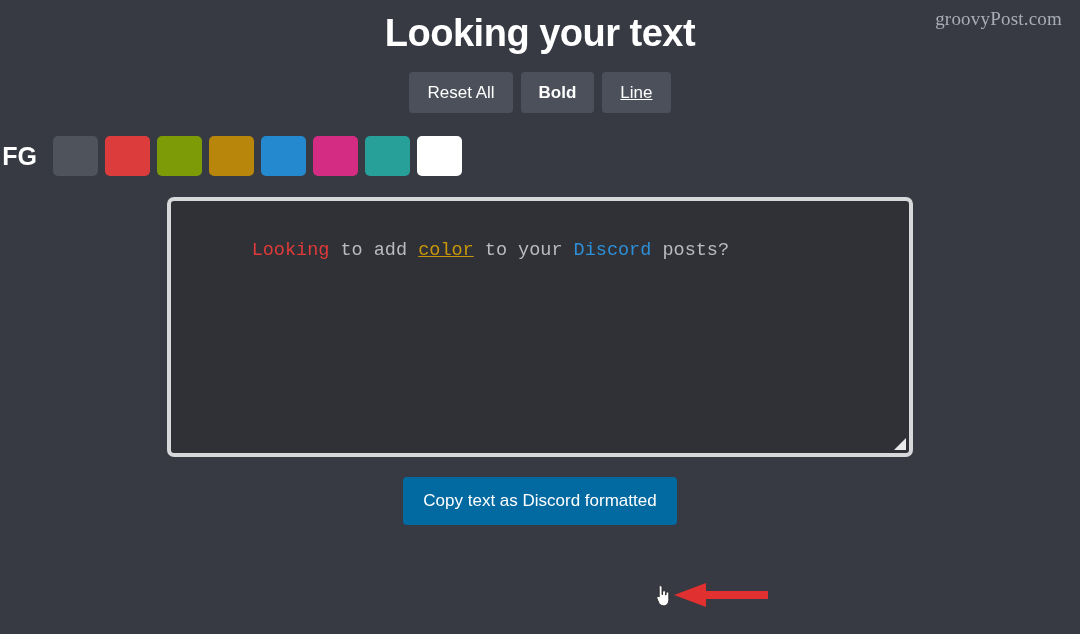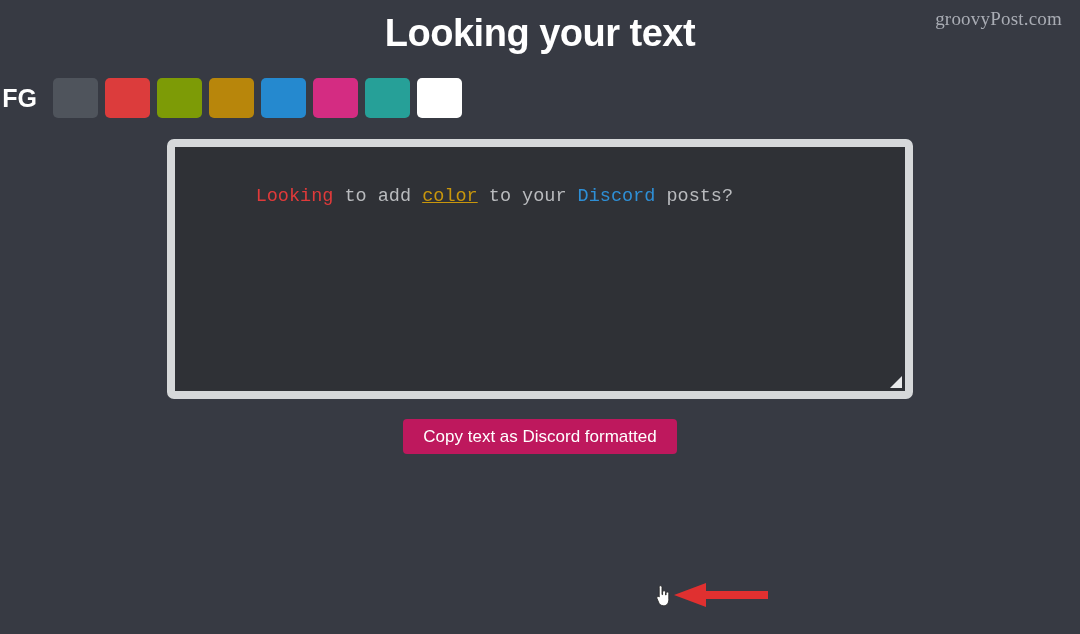--- a/index.html
+++ b/index.html
@@ -90,21 +90,21 @@
   .editor-wrap {
     display: flex;
     justify-content: center;
     margin-top: 21px;
   }
   .editor {
     width: 746px;
     height: 260px;
     box-sizing: border-box;
     background: #2f3136;
-    border: 8px solid #d946ef;
+    border: 4px solid #d946ef;
     border-radius: 7px;
     padding: 13px 14px;
     font-family: "Liberation Mono", monospace;
     font-size: 18.5px;
     line-height: 1.35;
     color: #b9bbbe;
     position: relative;
     overflow: hidden;
     white-space: pre-wrap;
     word-break: break-word;
@@ -133,27 +133,27 @@
     border-bottom: 12px solid #e9eaeb;
   }
 
   .copy-row {
     display: flex;
     justify-content: center;
     margin-top: 20px;
     position: relative;
   }
   .copy-btn {
-    background: #be185d;
+    background: #0369a1;
     color: #ffffff;
     border: none;
     border-radius: 4px;
     font-size: 17px;
     font-family: "Liberation Sans", sans-serif;
-    height: 35px;
+    height: 48px;
     padding: 0 20px;
     cursor: pointer;
     white-space: nowrap;
   }
   .hand-cursor {
     position: absolute;
     left: 654px;
     top: 585px;
     width: 16px;
     height: 22px;
@@ -170,20 +170,25 @@
 </style>
 </head>
 <body style="background: rgb(55, 58, 67);">
 
 <div class="page">
 
   <div class="watermark">groovyPost.com</div>
 
   <h1 class="title">Looking your text</h1>
 
+  <div class="btn-row">
+    <button class="btn">Reset All</button>
+    <button class="btn bold">Bold</button>
+    <button class="btn underline">Line</button>
+  </div>
 
   <div class="swatch-row fg">
     <span class="swatch-label">FG</span>
     <button class="swatch" style="background: rgb(79, 84, 92);"></button>
     <button class="swatch" style="background: rgb(220, 60, 60);"></button>
     <button class="swatch" style="background: rgb(125, 155, 6);"></button>
     <button class="swatch" style="background: rgb(184, 134, 11);"></button>
     <button class="swatch" style="background: rgb(37, 137, 207);"></button>
     <button class="swatch" style="background: rgb(212, 44, 130);"></button>
     <button class="swatch" style="background: rgb(38, 160, 152);"></button>

